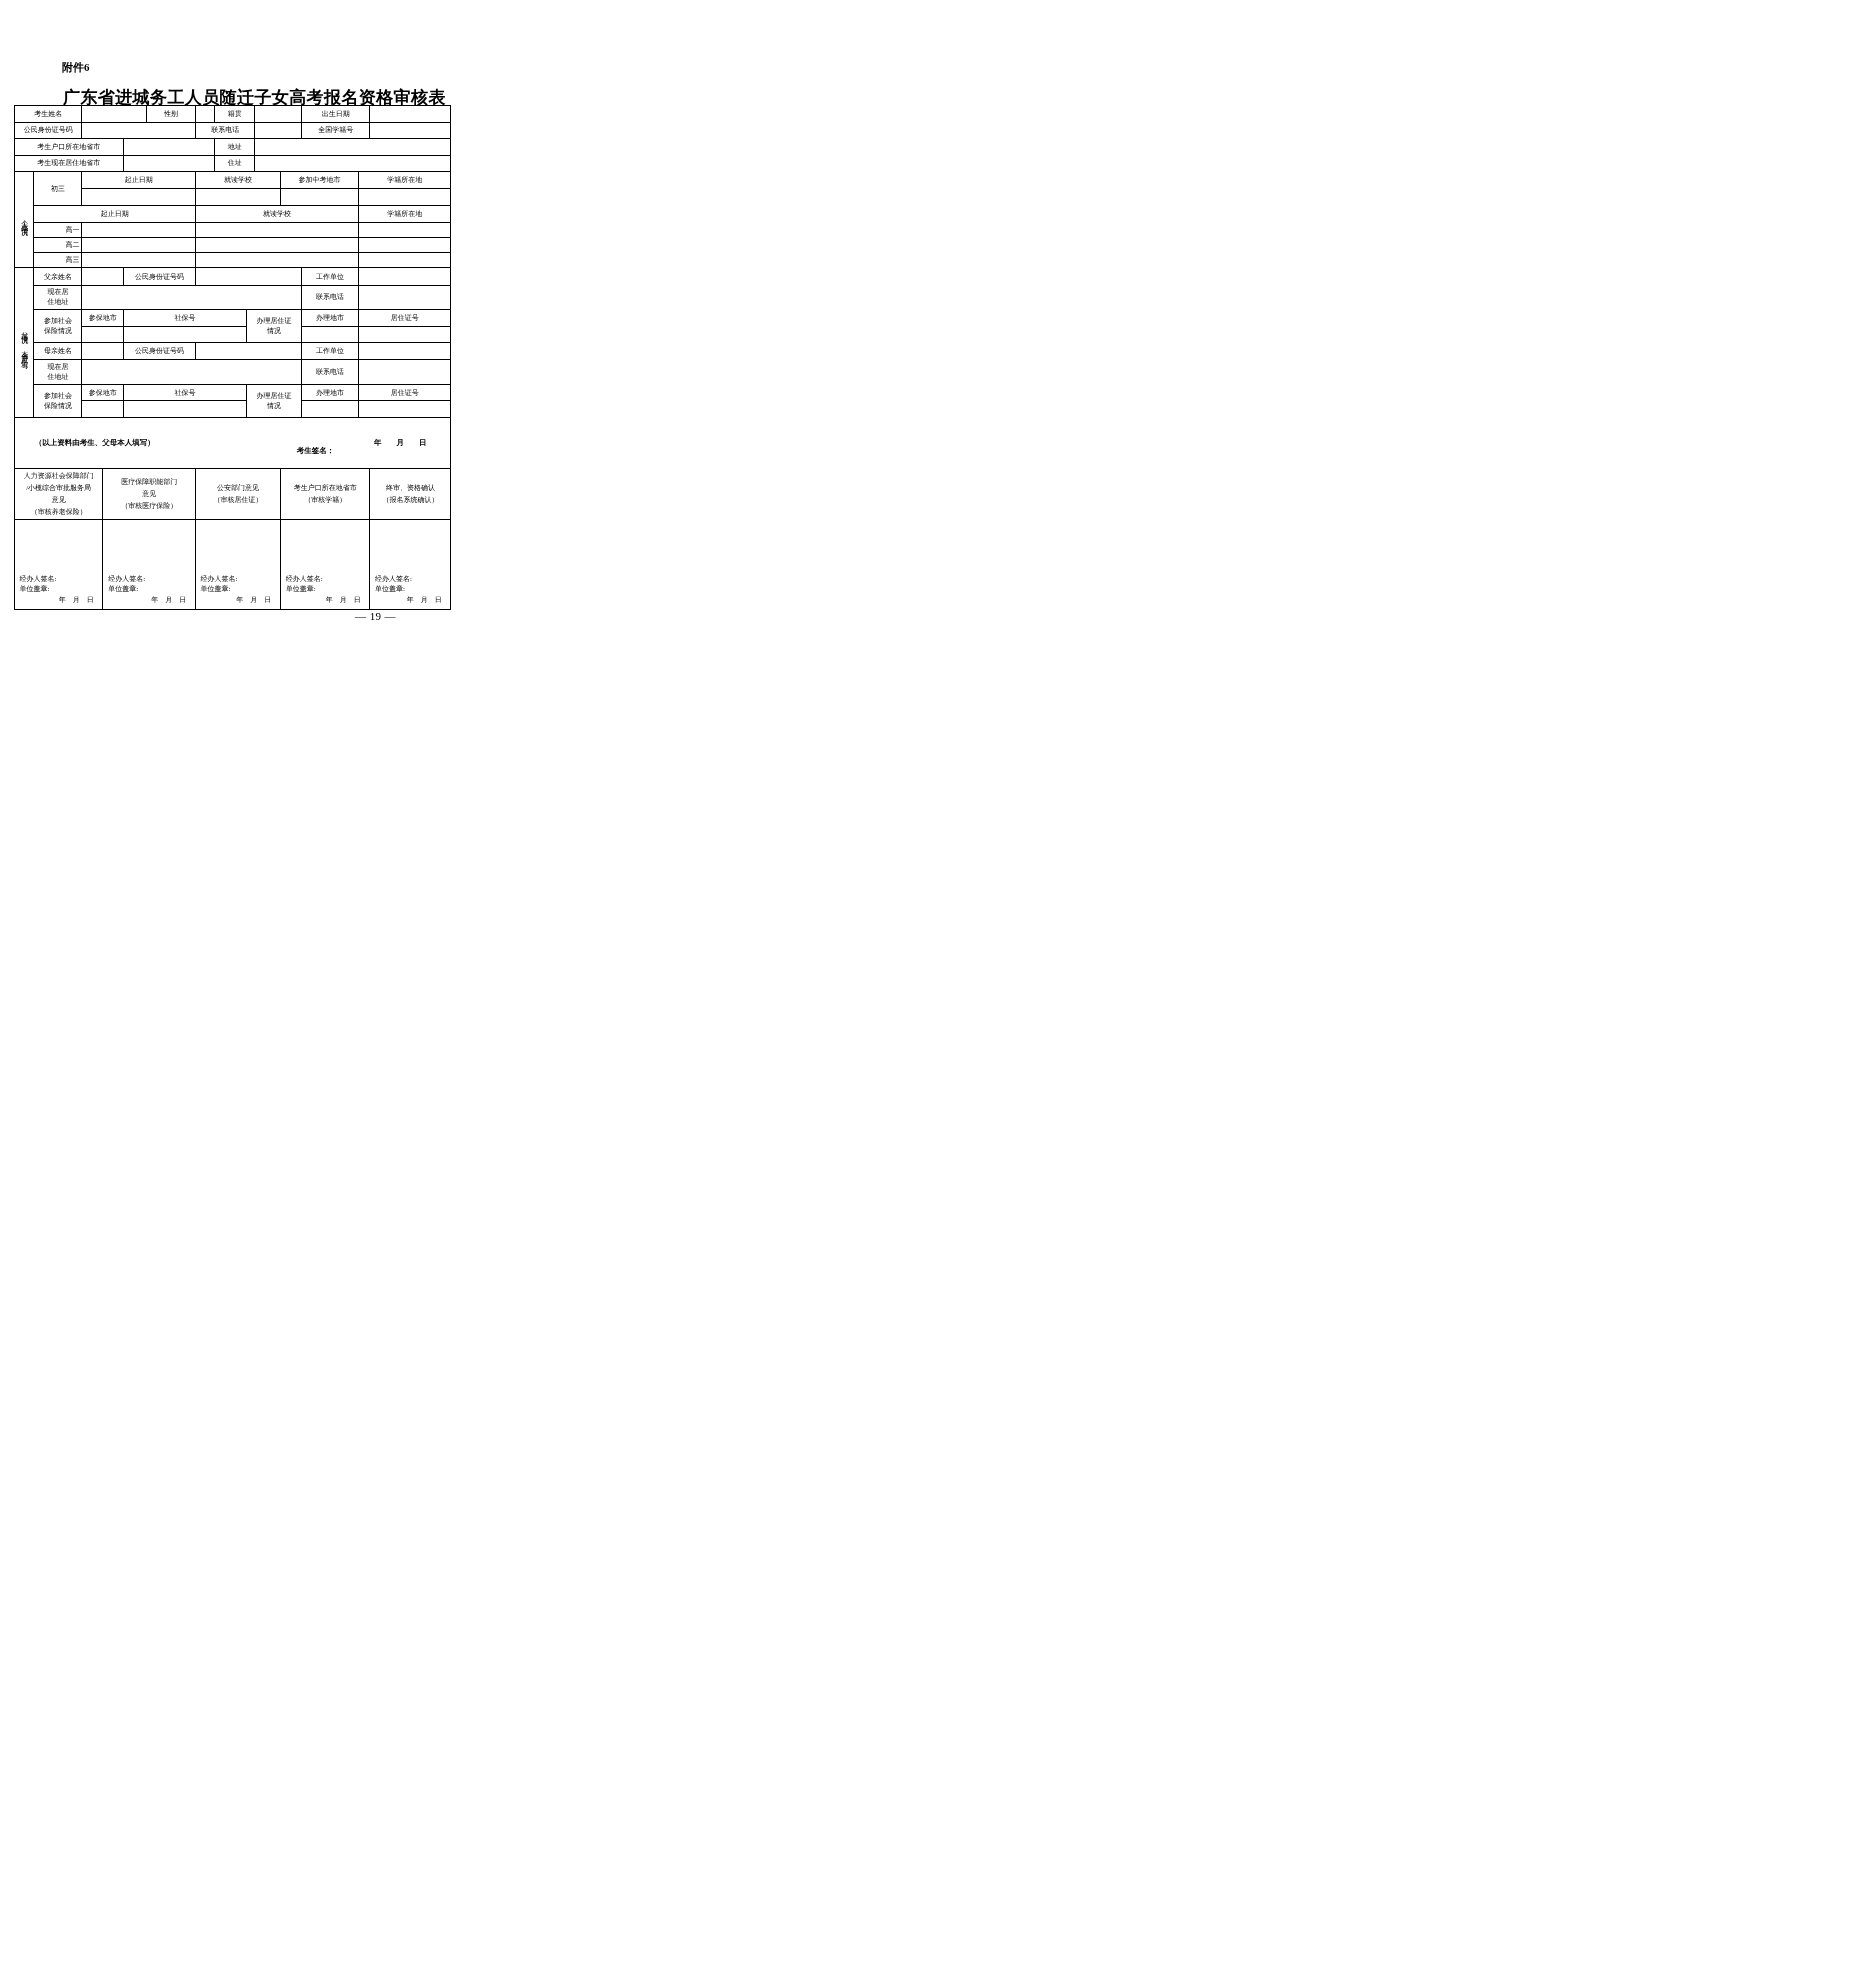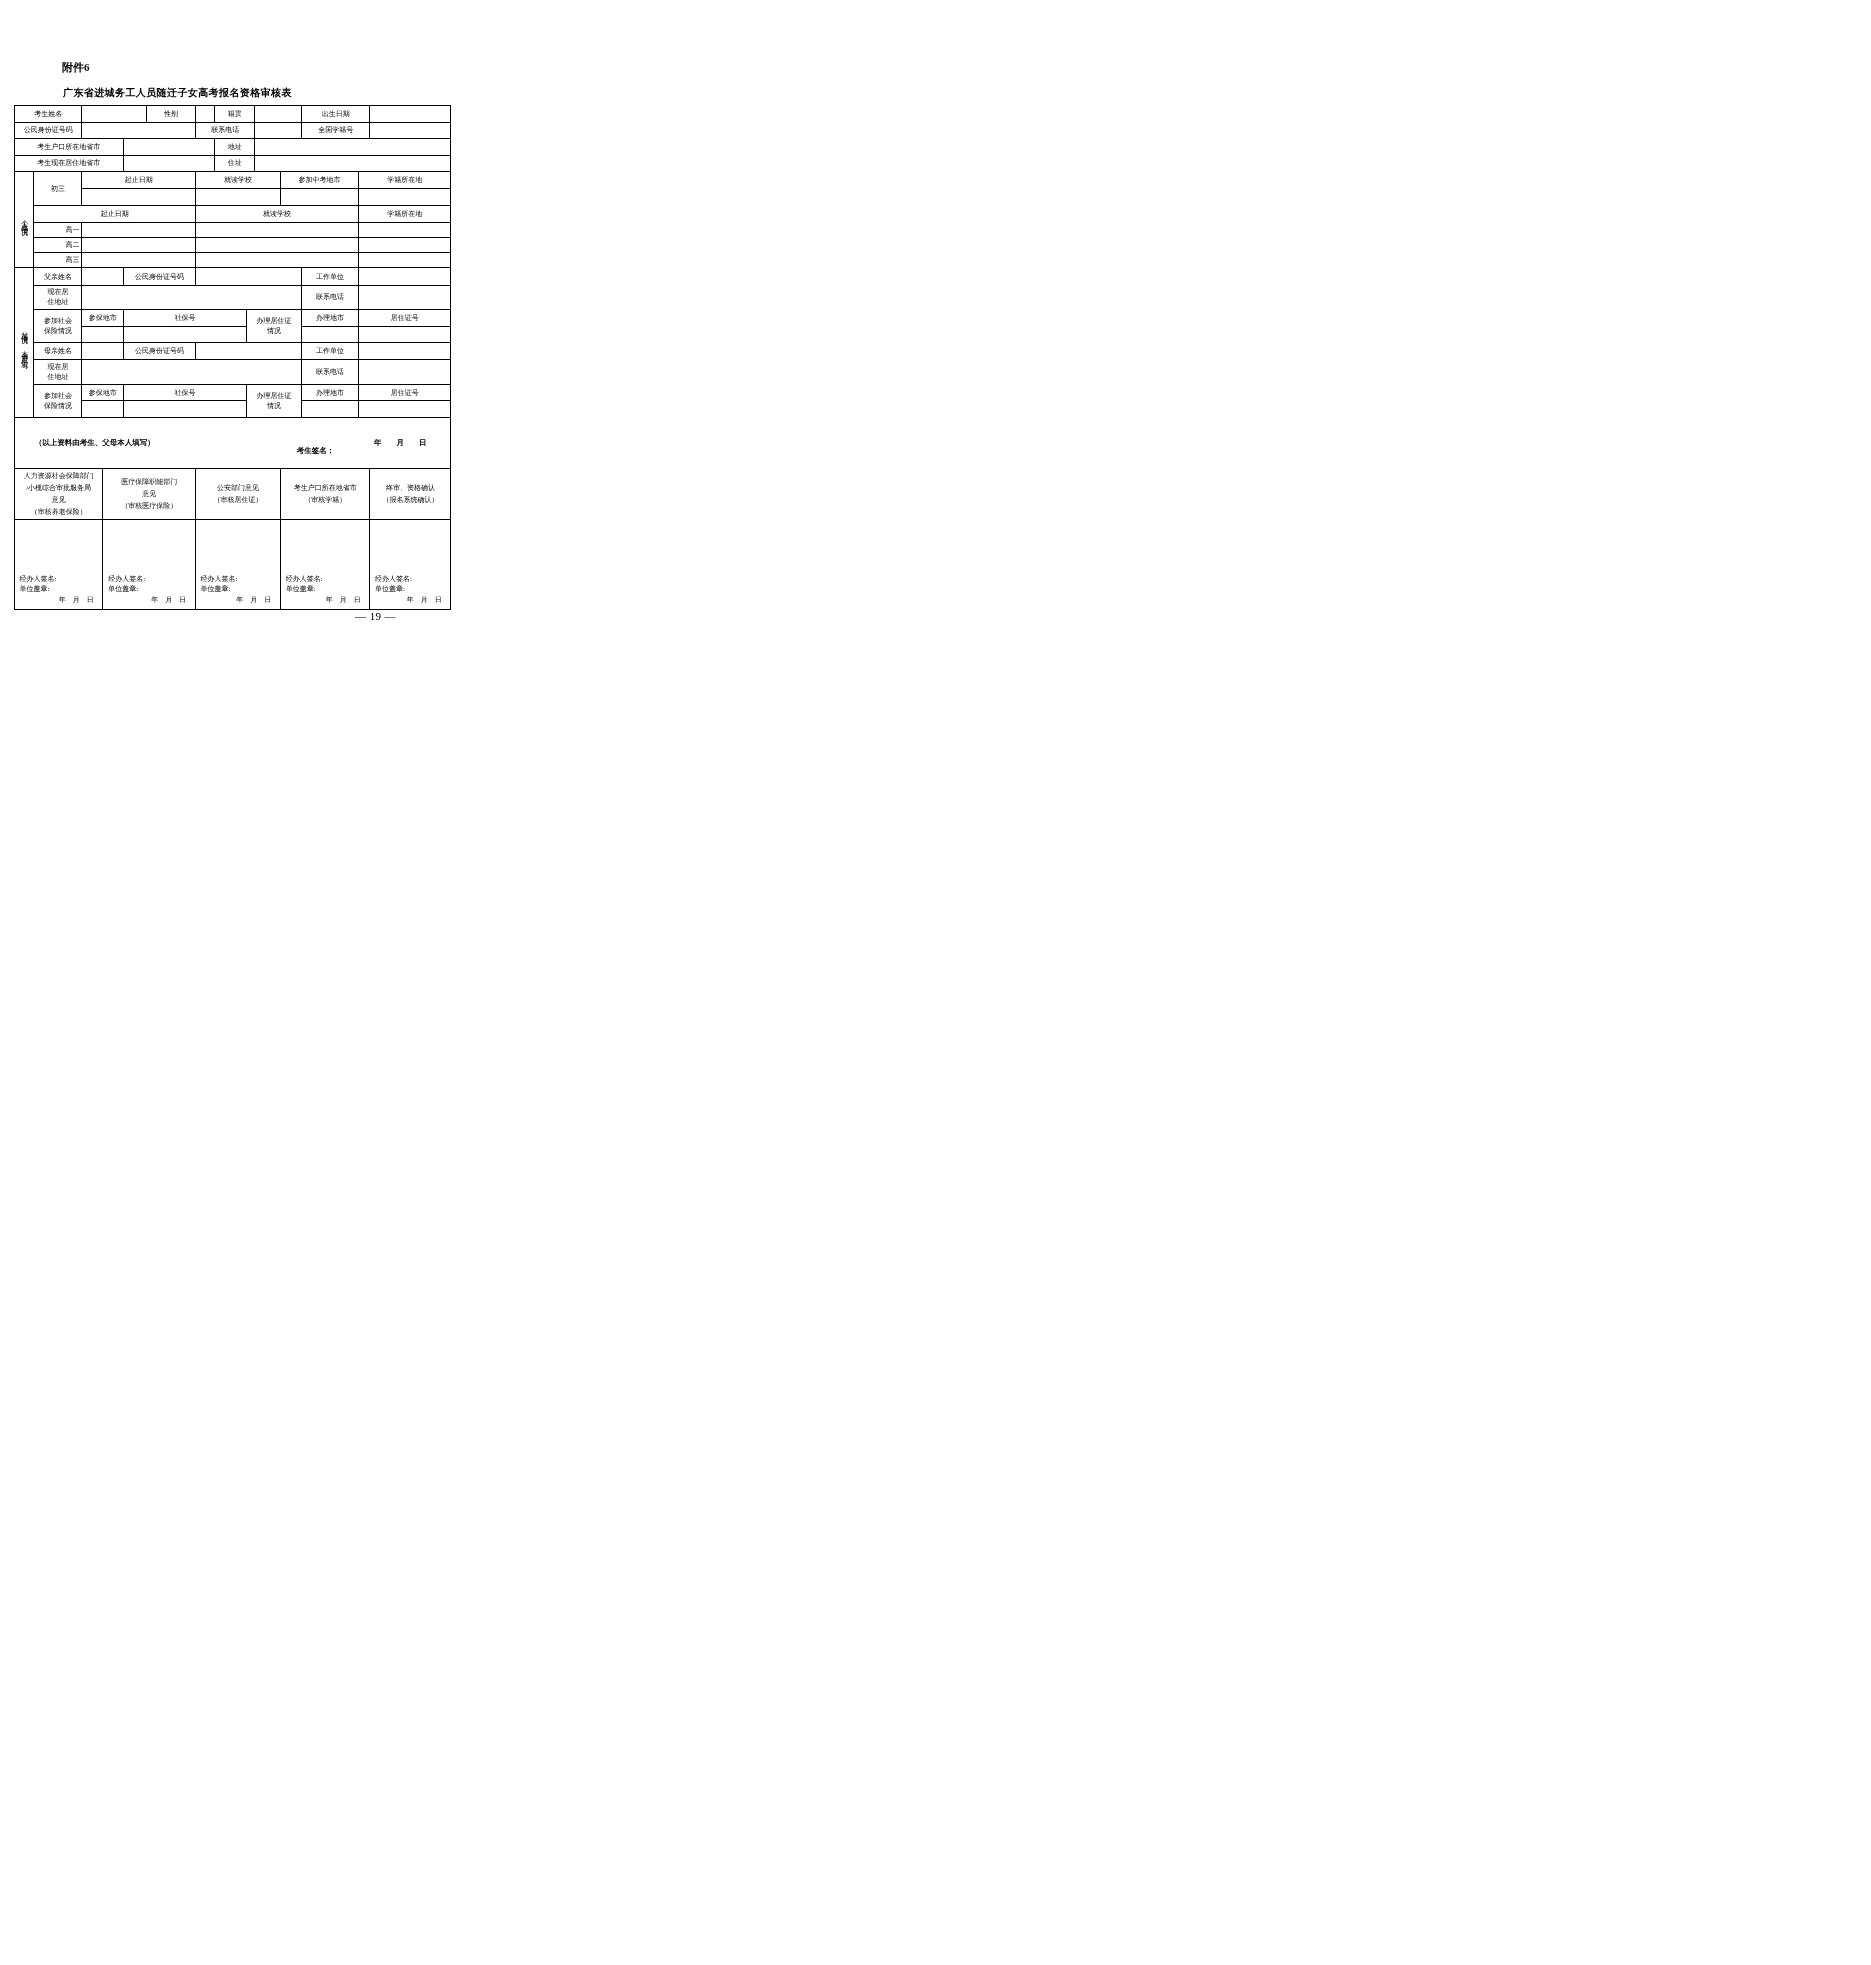--- a/index.html
+++ b/index.html
@@ -11,21 +11,21 @@
     color:#000;
     font-family:"Liberation Serif","DejaVu Serif",serif;
     overflow:hidden;
   }
   .attachment {
     position:absolute; left:62px; top:60px;
     font-size:11px; font-weight:bold;
   }
   .doc-title {
     position:absolute; left:63px; top:86px;
-    font-size:10px; font-weight:bold; letter-spacing:0.4px; white-space:nowrap;
+    font-size:17px; font-weight:bold; letter-spacing:0.4px; white-space:nowrap;
   }
   table.form {
     position:absolute; left:13.8px; top:105px;
     border-collapse:collapse; table-layout:fixed; width:370px;
   }
   td {
     border:0.4px solid #000;
     text-align:center; vertical-align:middle;
     font-size:7px; padding:0.8px; overflow:hidden;
   }

